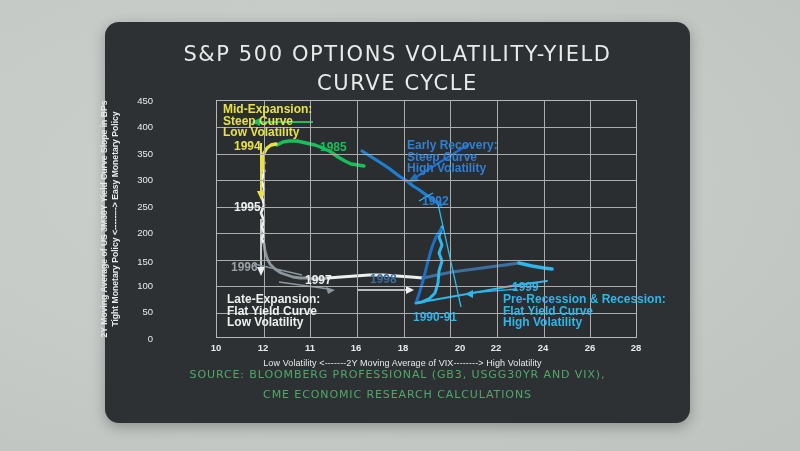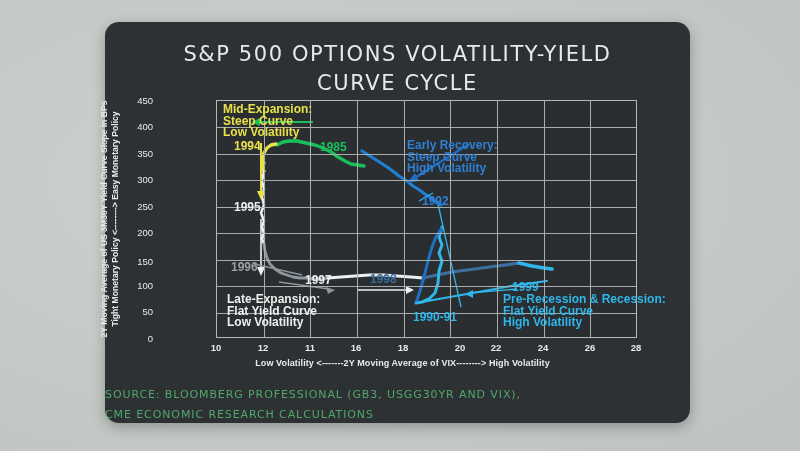--- a/index.html
+++ b/index.html
@@ -37,21 +37,21 @@
     position:absolute;right:537px;width:42px;text-align:right;
     color:#e9ebea;font-size:9.5px;font-weight:normal;
     font-family:"Liberation Sans", sans-serif;
   }
   .xtick{
     position:absolute;top:320px;width:30px;text-align:center;
     color:#e9ebea;font-size:9.5px;font-weight:bold;
   }
   #xlabel{
     position:absolute;top:336px;left:0;width:595px;text-align:center;
-    color:#e9ebea;font-size:9px;font-weight:bold;letter-spacing:.1px;
+    color:#e9ebea;font-size:9px;font-weight:normal;letter-spacing:.1px;
   }
   #ylabel{
     position:absolute;left:-6px;top:78px;width:238px;height:22px;
     transform-origin:0 0;transform:rotate(-90deg) translate(-238px,0);
     color:#e9ebea;font-size:8.6px;font-weight:bold;line-height:11px;
     text-align:center;white-space:nowrap;
   }
   #ylabel b{display:block;font-weight:bold;}
 
   
@@ -67,21 +67,21 @@
   #yr-1995{left:129px;top:178px;color:#eef0ef;}
   #yr-1996{left:126px;top:238px;color:#9aa1a6;}
   #yr-1997{left:200px;top:251px;color:#eef0ef;}
   #yr-1998{left:265px;top:250px;color:#3a6d9b;}
   #yr-1993{left:215px;top:118px;color:#1bbf5a;}
   #yr-1992{left:317px;top:172px;color:#2f7fd4;}
   #yr-1990{left:308px;top:288px;color:#2fb6ea;}
   #yr-1999{left:407px;top:258px;color:#2fb6ea;}
 
   #source{
-    position:absolute;left:0;top:363px;width:585px;text-align:left;
+    position:absolute;left:0;top:343px;width:585px;text-align:center;
     color:#4fa86a;font-size:11px;letter-spacing:.9px;line-height:20px;
     font-family:"DejaVu Sans", sans-serif;
   }
   #source span{display:block;}
   svg{display:block;}
 </style>
 </head>
 <body>
 
 <div id="stage">

